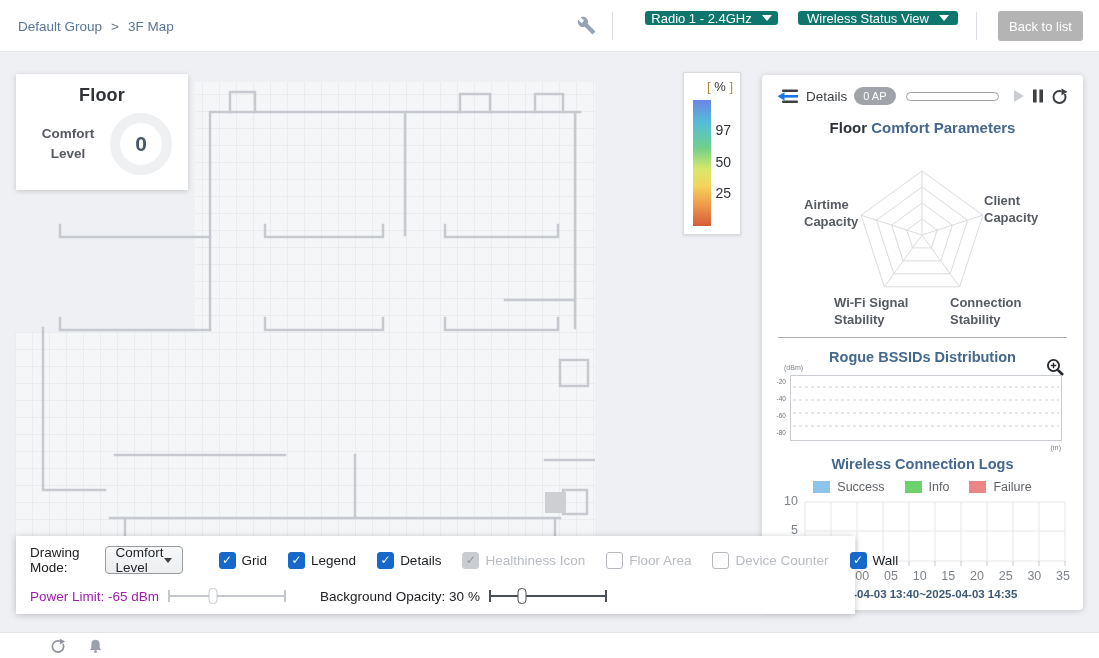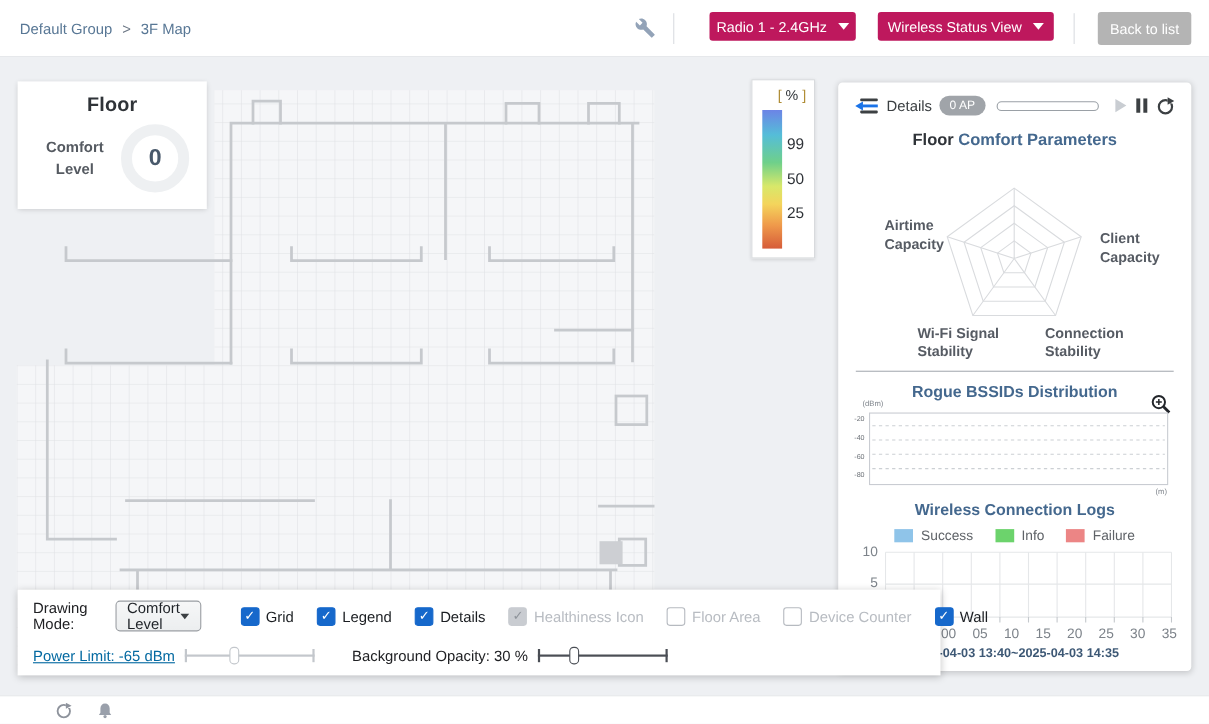--- a/index.html
+++ b/index.html
@@ -7,21 +7,21 @@
   body { font-family:"Liberation Sans","DejaVu Sans",sans-serif; background:#eef0f3; position:relative; overflow:hidden; }
 
   .stage { position:absolute; inset:0; width:1099px; height:658px; }
 
   
   .topbar { position:absolute; left:0; top:0; width:1099px; height:52px; background:#fff; border-bottom:1px solid #e4e6e9; display:flex; align-items:center; }
   .breadcrumb { position:absolute; left:18px; top:0; height:52px; display:flex; align-items:center; gap:9px; font-size:13.5px; color:#587795; }
   .breadcrumb .sep { color:#6d7886; }
   .wrench { position:absolute; left:577px; top:16px; }
   .vdiv { position:absolute; top:12px; width:1px; height:28px; background:#dadde1; }
-  .dd-btn { position:absolute; top:11px; height:26px; background:#be185d; color:#fff; font-size:13px; border:none; border-radius:3px; display:flex; align-items:center; justify-content:center; gap:10px; cursor:pointer; }
+  .dd-btn { position:absolute; top:11px; height:14px; background:#0f766e; color:#fff; font-size:13px; border:none; border-radius:3px; display:flex; align-items:center; justify-content:center; gap:10px; cursor:pointer; }
   .dd-arrow { width:0; height:0; border-left:5px solid transparent; border-right:5px solid transparent; border-top:6px solid #fff; }
   .back-btn { position:absolute; left:998px; top:11px; width:85px; height:30px; background:#b4b4b4; color:#fff; font-size:13px; border:none; border-radius:3px; cursor:pointer; }
 
   
   .map-wrap { position:absolute; left:15px; top:60px; }
 
   
   .floor-card { position:absolute; left:16px; top:74px; width:172px; height:116px; background:#fff; box-shadow:0 1px 5px rgba(0,0,0,.18); z-index:3; }
   .floor-card h2 { text-align:center; margin-top:11px; font-size:18px; color:#2f3338; letter-spacing:.2px; }
   .floor-card .row { display:flex; align-items:center; margin-top:7px; }
@@ -47,21 +47,21 @@
   .ap-badge { background:#a0a4a9; color:#fff; font-size:11px; padding:3px 9px; border-radius:10px; white-space:nowrap; }
   .progress { width:98px; height:9px; border:1px solid #9aa0a6; border-radius:5px; margin-left:3px; overflow:hidden; }
   .progress .fill { height:100%; background:#1a73e8; border-radius:4px; }
   .spacer { flex:1; }
   .comfort-title { position:absolute; top:44px; left:0; right:0; text-align:center; font-size:15px; font-weight:bold; }
   .comfort-title .t1 { color:#2f3338; }
   .comfort-title .t2 { color:#44688e; }
   .radar-label { position:absolute; font-size:13px; font-weight:bold; color:#565b63; line-height:1.3; }
   .rl-top { top:71px; left:0; right:0; text-align:center; }
   .rl-left { top:122px; left:42px; width:78px; }
-  .rl-right { top:118px; left:238px; width:84px;margin-top:16px; }
+  .rl-right { top:118px; left:222px; width:84px; }
   .rl-bl { top:220px; left:72px; width:115px; }
   .rl-br { top:220px; left:188px; width:115px; }
   .radar-svg { position:absolute; top:84px; left:0; }
   .panel-divider { position:absolute; top:262px; left:16px; right:16px; height:1px; background:#a9adb3; }
   .sec-title { position:absolute; left:0; right:0; text-align:center; font-size:14.5px; font-weight:bold; color:#44688e; }
   .rogue-title { top:274px; }
   .zoom-icon { position:absolute; top:283px; right:18px; cursor:pointer; }
   .rogue-frame { position:absolute; left:28px; top:300px; width:272px; height:66px; border:1px solid #c9ccd2; }
   .rogue-yunit { position:absolute; left:22px; top:289px; font-size:7px; color:#7d838a; }
   .rogue-xunit { position:absolute; right:22px; top:369px; font-size:7px; color:#7d838a; }
@@ -90,21 +90,21 @@
   .cb .box { width:17px; height:17px; border:1.5px solid #b6bac0; border-radius:3px; background:#fff; display:flex; align-items:center; justify-content:center; }
   .cb .box::before { content:"\2713"; font-size:12px; font-weight:bold; color:transparent; }
   .cb.checked .box { background:#1668cb; border-color:#1668cb; }
   .cb.checked .box::before { color:#fff; }
   .cb.checked.disabled .box { background:#c9ccd1; border-color:#c9ccd1; }
   .cb.checked.disabled .box::before { color:#8f949b; }
   .cb .lbl { font-size:13.5px; color:#1b1e22; white-space:nowrap; }
   .cb.disabled .lbl { color:#b8bcc2; }
   .dt-row2 { position:absolute; left:14px; top:47px; height:26px; display:flex; align-items:center; }
   .slider-label { font-size:13.5px; white-space:nowrap; }
-  .sl-disabled { color:#0369a1;text-decoration:underline; }
+  .sl-disabled { color:#a21caf; }
   .sl-normal { color:#202124; }
   .slider { position:relative; width:118px; height:20px; margin-left:9px; }
   .slider .track { position:absolute; left:0; right:0; top:9px; height:2px; background:currentColor; }
   .slider .endcap { position:absolute; top:4px; width:2px; height:12px; background:currentColor; }
   .slider .endcap.r { right:0; } .slider .endcap.l { left:0; }
   .slider .thumb { position:absolute; top:2px; width:9px; height:16px; background:#fff; border:1.5px solid currentColor; border-radius:4px; transform:translateX(-50%); cursor:grab; }
   .slider.gray { color:#c3c7cc; }
   .slider.dark { color:#4a4e55; }
   .opacity-group { margin-left:34px; display:flex; align-items:center; }
 
@@ -175,21 +175,21 @@
         <span class="val">0</span>
       </div>
     </div>
   </div>
 
   <div class="scale-card">
     <div class="scale-unit"><span class="br">[</span> <span>%</span> <span class="br">]</span></div>
     <div class="scale-bar"></div>
     <div class="scale-ticks">
 
-    <span>99</span>
+    <span>97</span>
         <span>50</span>
         <span>25</span>
       </div>
   </div>
 
   <div class="panel">
     <div class="panel-header">
       <span style="display:flex">
         <svg width="22" height="15" viewBox="0 0 22 15">
             <rect x="5" y="0.5" width="16" height="2.6" rx="1" fill="#3c4043"></rect>

